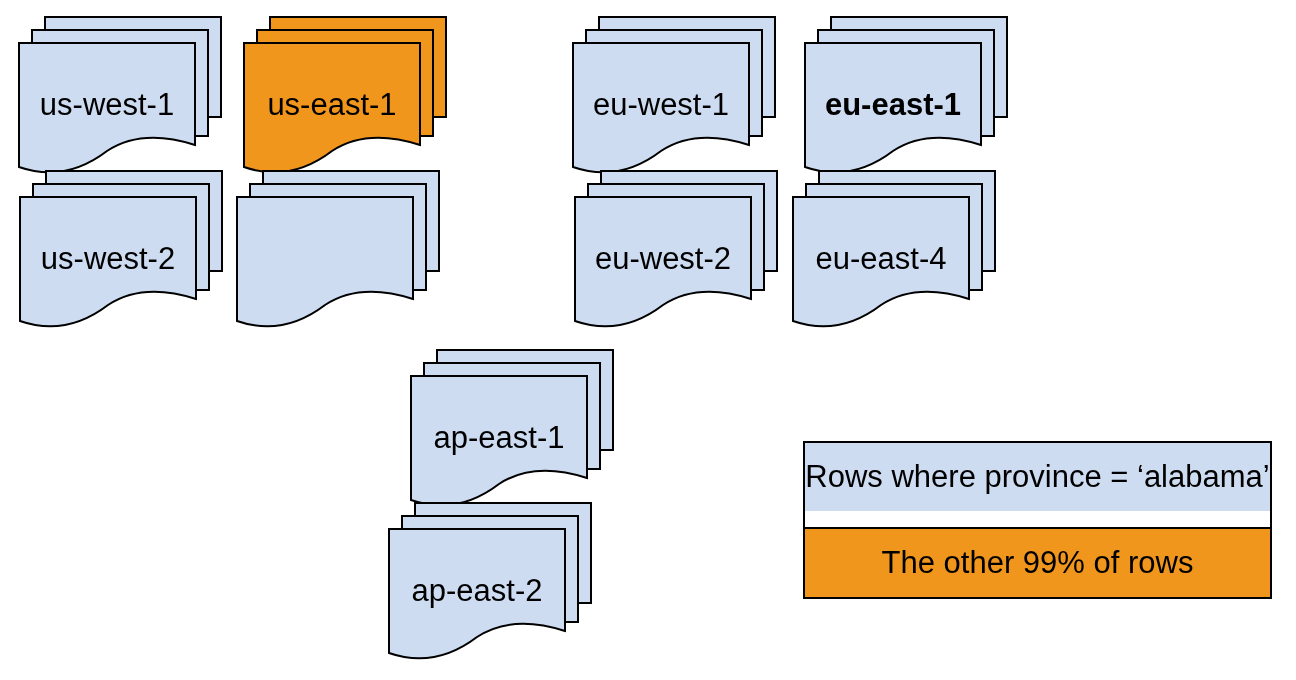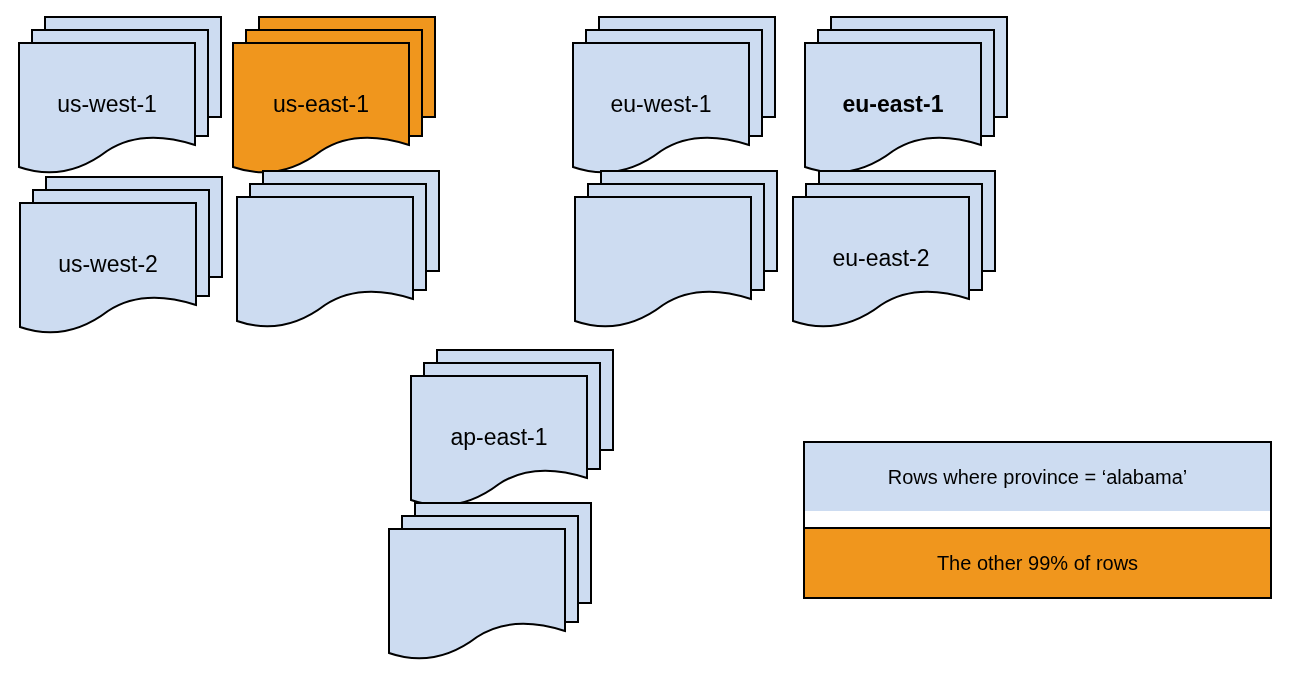--- a/index.html
+++ b/index.html
@@ -37,62 +37,62 @@
 
   .doc-label {
     position: absolute;
     left: 1px;
     top: 27px;
     width: 176px;
     height: 122px;
     display: flex;
     align-items: center;
     justify-content: center;
-    font-size: 23px;
+    font-size: 31px;
     line-height: 1;
     white-space: nowrap;
   }
 
   
   .legend {
     position: absolute;
     left: 803px;
     top: 441px;
     width: 469px;
     border: 2px solid var(--stroke, #000000);
     box-sizing: border-box;
     background: #ffffff;
   }
   .legend-row {
     height: 68px;
     display: flex;
     align-items: center;
     justify-content: center;
-    font-size: 20px;
+    font-size: 31px;
     white-space: nowrap;
   }
   .legend-row + .legend-row {
     border-top: 2px solid var(--stroke, #000000);
   }
   .legend-row[data-color="blue"]   { background: var(--doc-blue, #cddcf1); }
   .legend-row[data-color="orange"] { background: var(--doc-orange, #f0961d); margin-top: 16px; }
 </style>
 </head>
 <body>
 
 <div class="stack" style="left:18px; top:16px;" data-color="blue">
   <svg viewBox="0 0 204 162">
     <rect class="shape" x="27" y="1" width="176" height="100"></rect>
     <rect class="shape" x="14" y="14" width="176" height="106"></rect>
     <path class="shape" d="M1,27 L177,27 L177,129 Q124,112 89,135 Q47,167 1,151 Z"></path>
   </svg>
   <div class="doc-label">us-west-1</div>
 </div>
 
-<div class="stack" style="left:232px; top:16px;" data-color="orange">
+<div class="stack" style="left:243px; top:16px;" data-color="orange">
   <svg viewBox="0 0 204 162">
     <rect class="shape" x="27" y="1" width="176" height="100"></rect>
     <rect class="shape" x="14" y="14" width="176" height="106"></rect>
     <path class="shape" d="M1,27 L177,27 L177,129 Q124,112 89,135 Q47,167 1,151 Z"></path>
   </svg>
   <div class="doc-label">us-east-1</div>
 </div>
 
 <div class="stack" style="left:572px; top:16px;" data-color="blue">
   <svg viewBox="0 0 204 162">
@@ -105,21 +105,21 @@
 
 <div class="stack" style="left:804px; top:16px;font-weight:bold;" data-color="blue">
   <svg viewBox="0 0 204 162">
     <rect class="shape" x="27" y="1" width="176" height="100"></rect>
     <rect class="shape" x="14" y="14" width="176" height="106"></rect>
     <path class="shape" d="M1,27 L177,27 L177,129 Q124,112 89,135 Q47,167 1,151 Z"></path>
   </svg>
   <div class="doc-label">eu-east-1</div>
 </div>
 
-<div class="stack" style="left:19px; top:176px;" data-color="blue">
+<div class="stack" style="left:19px; top:170px;" data-color="blue">
   <svg viewBox="0 0 204 162">
     <rect class="shape" x="27" y="1" width="176" height="100"></rect>
     <rect class="shape" x="14" y="14" width="176" height="106"></rect>
     <path class="shape" d="M1,27 L177,27 L177,129 Q124,112 89,135 Q47,167 1,151 Z"></path>
   </svg>
   <div class="doc-label">us-west-2</div>
 </div>
 
 <div class="stack" style="left:236px; top:170px;" data-color="blue">
   <svg viewBox="0 0 204 162">
@@ -128,46 +128,48 @@
     <path class="shape" d="M1,27 L177,27 L177,129 Q124,112 89,135 Q47,167 1,151 Z"></path>
   </svg>
 </div>
 
 <div class="stack" style="left:574px; top:170px;" data-color="blue">
   <svg viewBox="0 0 204 162">
     <rect class="shape" x="27" y="1" width="176" height="100"></rect>
     <rect class="shape" x="14" y="14" width="176" height="106"></rect>
     <path class="shape" d="M1,27 L177,27 L177,129 Q124,112 89,135 Q47,167 1,151 Z"></path>
   </svg>
+  <div class="doc-label">eu-west-2</div>
 </div>
 
 <div class="stack" style="left:792px; top:170px;" data-color="blue">
   <svg viewBox="0 0 204 162">
     <rect class="shape" x="27" y="1" width="176" height="100"></rect>
     <rect class="shape" x="14" y="14" width="176" height="106"></rect>
     <path class="shape" d="M1,27 L177,27 L177,129 Q124,112 89,135 Q47,167 1,151 Z"></path>
   </svg>
-  <div class="doc-label">eu-east-2</div>
+  <div class="doc-label">eu-east-4</div>
 </div>
 
 <div class="stack" style="left:410px; top:349px;" data-color="blue">
   <svg viewBox="0 0 204 162">
     <rect class="shape" x="27" y="1" width="176" height="100"></rect>
     <rect class="shape" x="14" y="14" width="176" height="106"></rect>
     <path class="shape" d="M1,27 L177,27 L177,129 Q124,112 89,135 Q47,167 1,151 Z"></path>
   </svg>
   <div class="doc-label">ap-east-1</div>
 </div>
 
 <div class="stack" style="left:388px; top:502px;" data-color="blue">
   <svg viewBox="0 0 204 162">
     <rect class="shape" x="27" y="1" width="176" height="100"></rect>
     <rect class="shape" x="14" y="14" width="176" height="106"></rect>
     <path class="shape" d="M1,27 L177,27 L177,129 Q124,112 89,135 Q47,167 1,151 Z"></path>
   </svg>
+  <div class="doc-label">ap-east-2</div>
 </div>
 
 <div class="legend">
   <div class="legend-row" data-color="blue">
     <span>Rows where province = ‘alabama’</span>
   </div>
   <div class="legend-row" data-color="orange">
     <span>The other 99% of rows</span>
   </div>
 </div>

